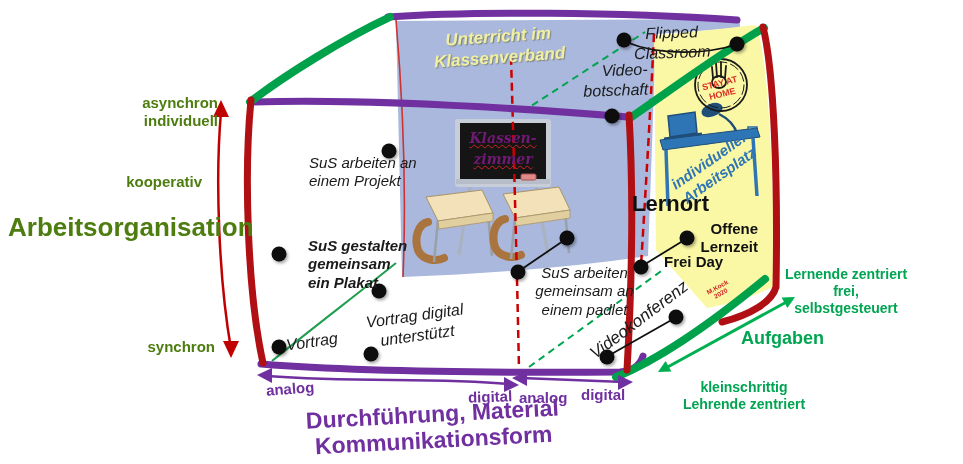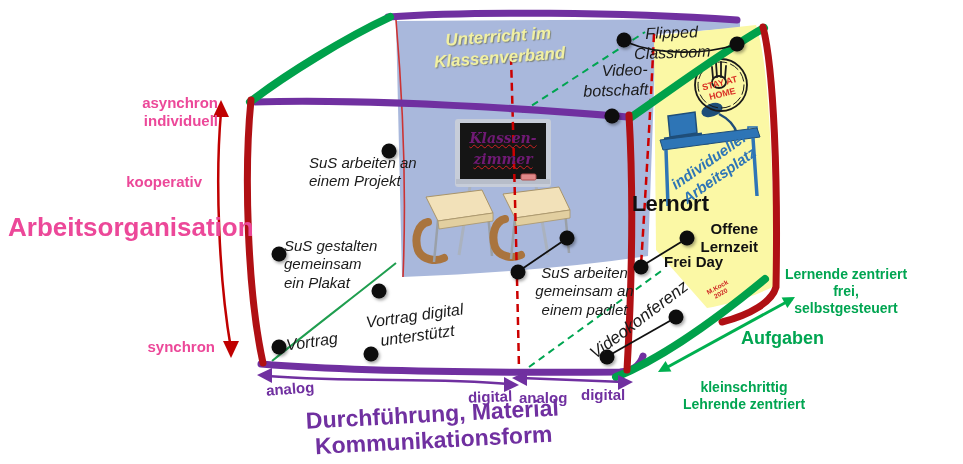--- a/index.html
+++ b/index.html
@@ -1,21 +1,21 @@
 <!DOCTYPE html>
 <html><head>
 <meta charset="utf-8">
 <style>
   html,body{margin:0;padding:0;background:#fff;}
   #stage{position:relative;width:963px;height:464px;background:#ffffff;overflow:hidden;
          font-family:"Liberation Sans",sans-serif;}
   #scene{position:absolute;left:0;top:0;}
   .lbl{position:absolute;white-space:pre-line;line-height:1.22;}
   .hand{font-style:italic;color:#1a1a1a;font-size:15px;}
-  .red{color:#ec4899;font-weight:700;}
+  .red{color:#4d7c0f;font-weight:700;}
   .grn{color:#00a551;font-weight:700;}
   .pur{color:#7030a0;font-weight:700;}
   .blk{color:#111;font-weight:700;}
   .tr{text-align:right;}
   .tc{text-align:center;}
 </style>
 </head>
 <body>
 
 <div id="stage">
@@ -148,21 +148,21 @@
 individuell</div>
   <div class="lbl red tr" style="left:98px;top:173px;width:104px;font-size:15px;">kooperativ</div>
   <div class="lbl red" style="left:8px;top:212px;font-size:26px;font-weight:700;">Arbeitsorganisation</div>
   <div class="lbl red tr" style="left:115px;top:338px;width:100px;font-size:15px;">synchron</div>
 
   <div class="lbl tc" style="left:415px;top:27px;width:168px;font-size:17px;font-weight:700;font-style:italic;color:#f1f0a2;text-shadow:1px 1px 1px rgba(90,90,50,.55);transform:rotate(-4deg);">Unterricht im
 Klassenverband</div>
 
   <div class="lbl hand" style="left:309px;top:154px;width:118px;">SuS arbeiten an
 einem Projekt</div>
-  <div class="lbl hand" style="left:284px;top:237px;width:112px;">SuS gestalten
+  <div class="lbl hand" style="left:308px;top:237px;width:112px;font-weight:bold;">SuS gestalten
 gemeinsam
 ein Plakat</div>
   <div class="lbl hand" style="left:286px;top:332px;font-size:16px;transform:rotate(-8deg);">Vortrag</div>
   <div class="lbl hand tc" style="left:352px;top:306px;width:128px;font-size:16px;transform:rotate(-8deg);">Vortrag digital
 unterstützt</div>
   <div class="lbl hand" style="left:527px;top:264px;width:115px;text-align:center;">SuS arbeiten
 gemeinsam an
 einem padlet</div>
   <div class="lbl hand tc" style="left:572px;top:310px;width:135px;font-size:17px;transform:rotate(-37deg);">Videokonferenz</div>
   <div class="lbl hand tr" style="left:566px;top:61px;width:82px;font-size:16px;transform:rotate(-2deg);">Video-

